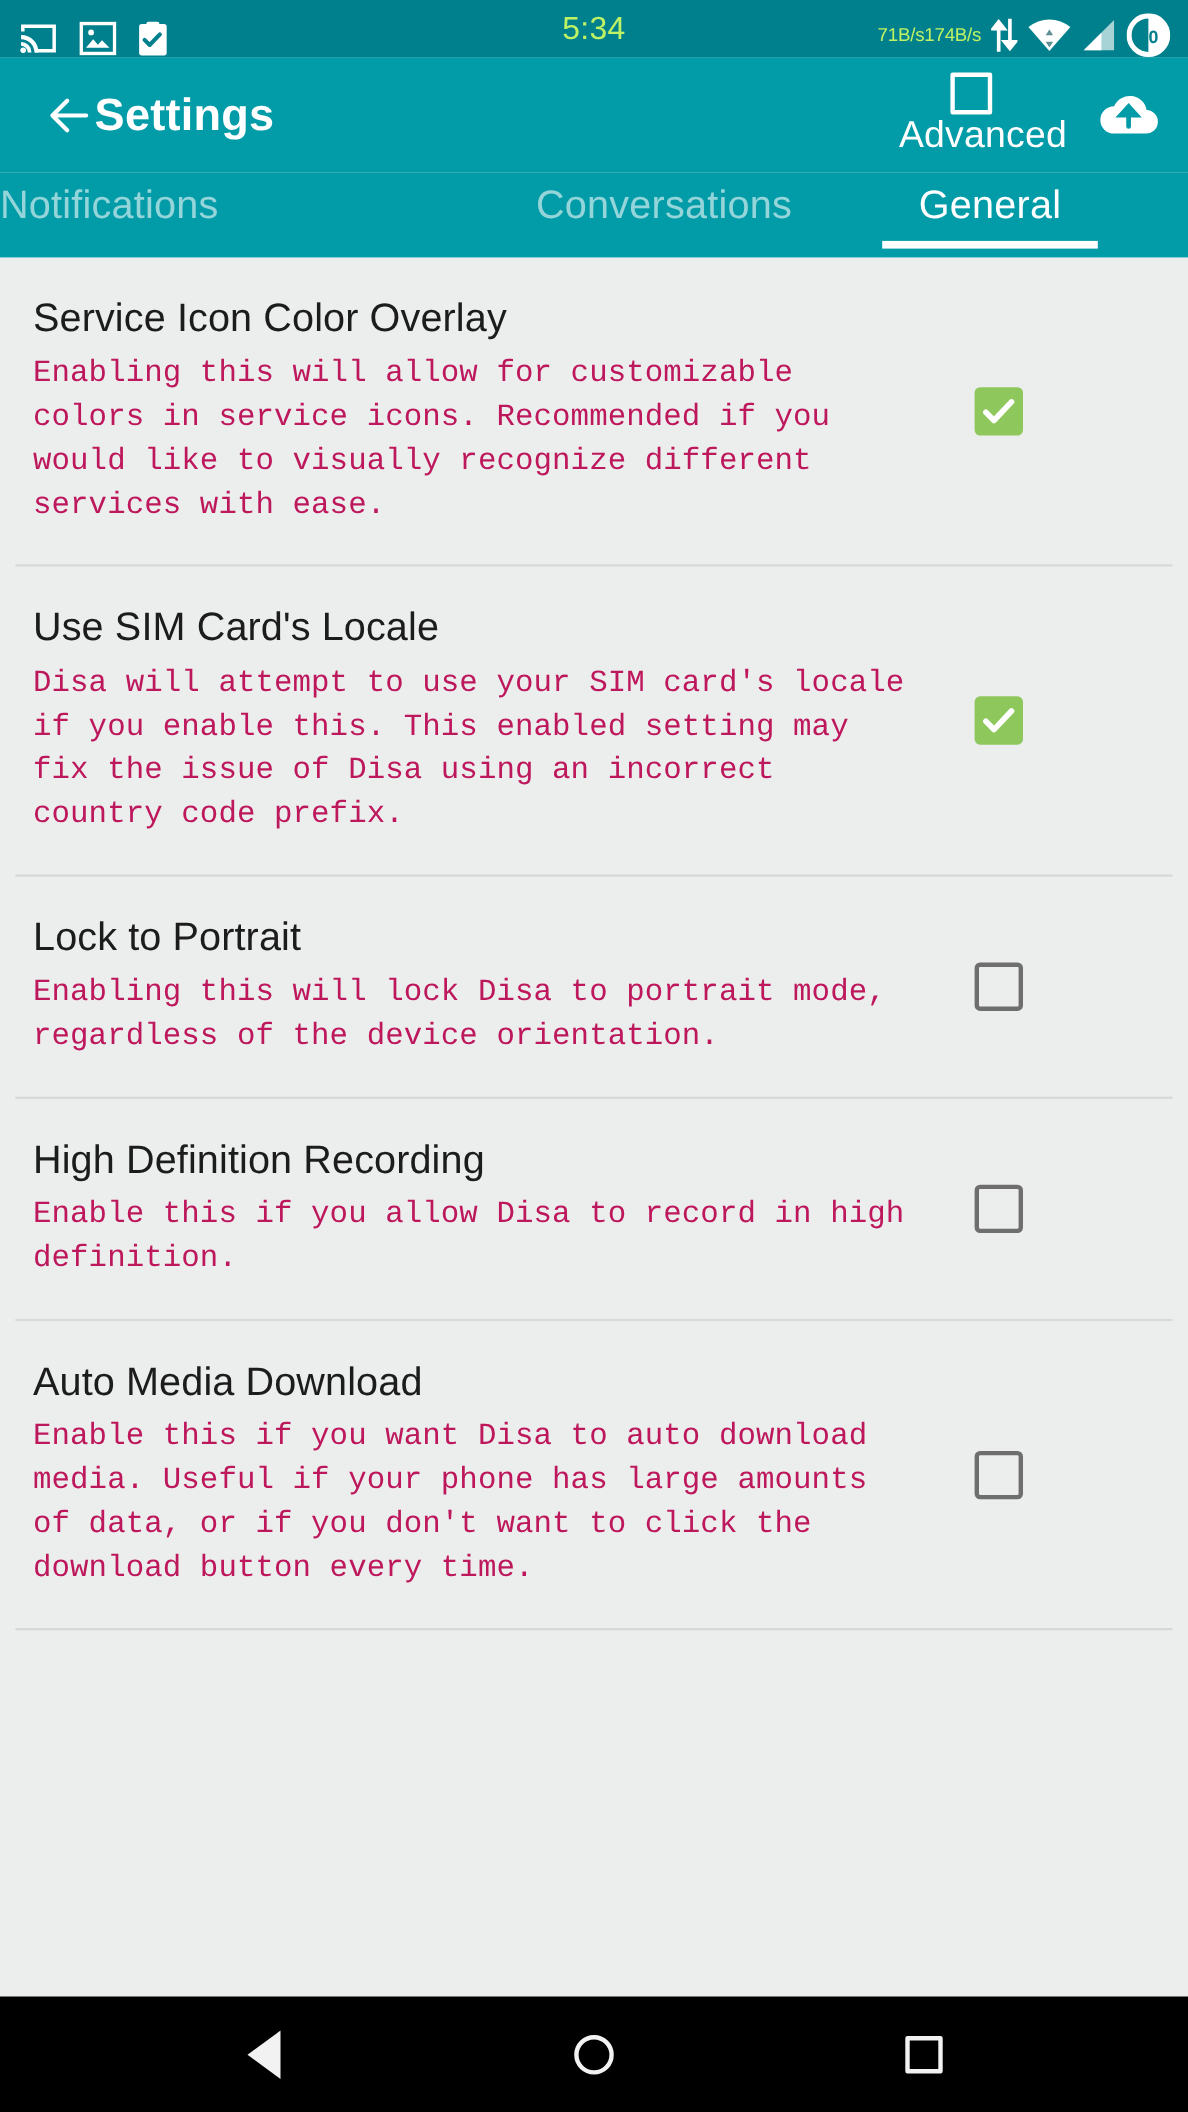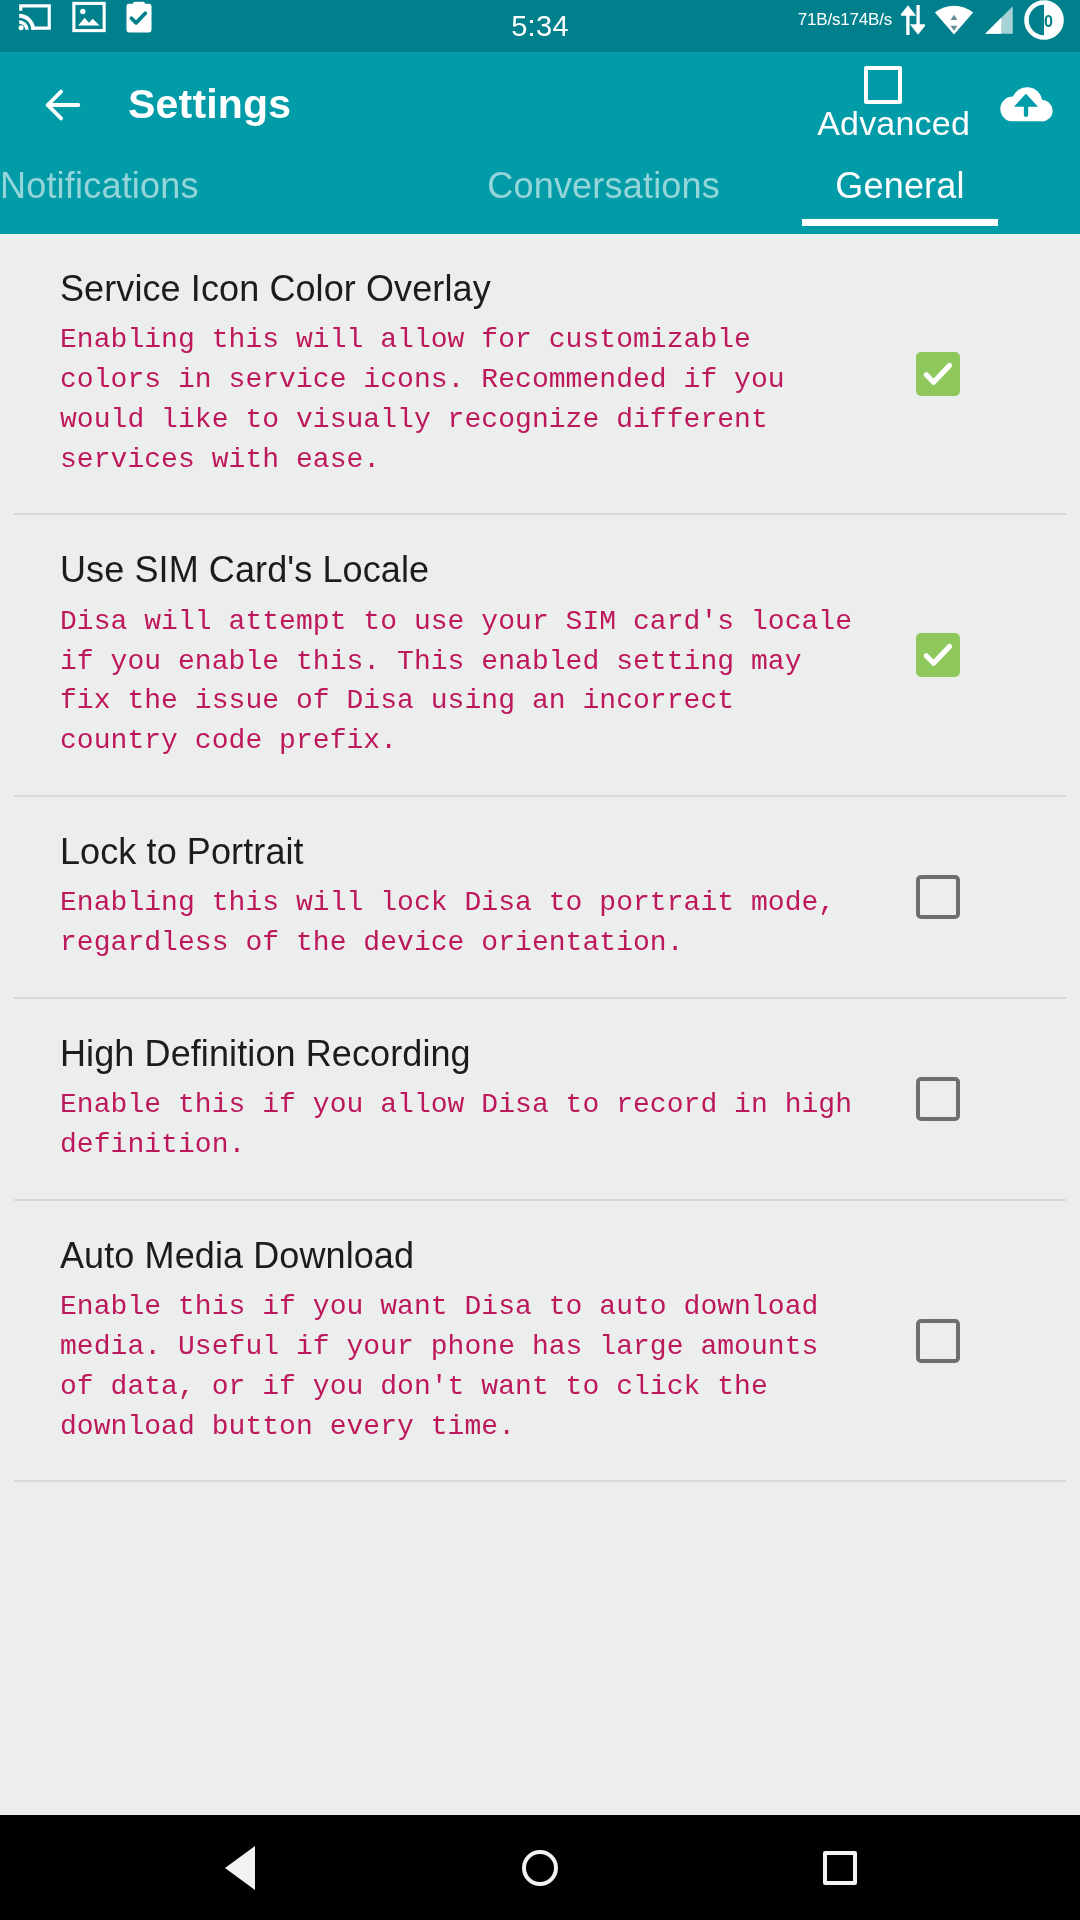--- a/index.html
+++ b/index.html
@@ -21,23 +21,23 @@
     display: flex;
     flex-direction: column;
   }
 
   
   .statusbar {
     height: 52px;
     flex: 0 0 52px;
     background: #00808c;
     display: flex;
-    align-items: flex-start;
+    align-items: flex-end;
     padding: 0 16px;
-    color: #ffffff;
+    color: #bef264;
     position: relative;
   }
   .sb-left {
     display: flex;
     align-items: center;
     gap: 18px;
   }
   .sb-center {
     position: absolute;
     left: 0; right: 0;
@@ -71,21 +71,20 @@
     background: #029ba8;
     display: flex;
     align-items: center;
     padding: 0 26px 0 40px;
     color: #fff;
   }
   .back-arrow { width: 46px; height: 46px; flex: 0 0 auto; cursor: pointer; }
   .toolbar-title {
     font-size: 41px;
     font-weight: 700;
-    margin-left: 42px;
     letter-spacing: 0.2px;
     white-space: nowrap;
   }
   .toolbar-actions {
     margin-left: auto;
     display: flex;
     align-items: center;
     gap: 0;
   }
   .adv-wrap {
@@ -145,21 +144,21 @@
 
   
   .content {
     flex: 1 1 auto;
     background: #eceded;
     overflow: hidden;
   }
   .pref-row {
     display: flex;
     align-items: flex-start;
-    padding: 34px 34px 34px 60px;
+    padding: 34px 34px 34px 30px;
     position: relative;
   }
   .pref-text { flex: 1 1 auto; padding-right: 22px; max-width: 830px; }
   .pref-title {
     font-size: 36px;
     color: #1c1c1c;
     line-height: 1.18;
     margin-bottom: 10px;
     letter-spacing: 0.1px;
   }

